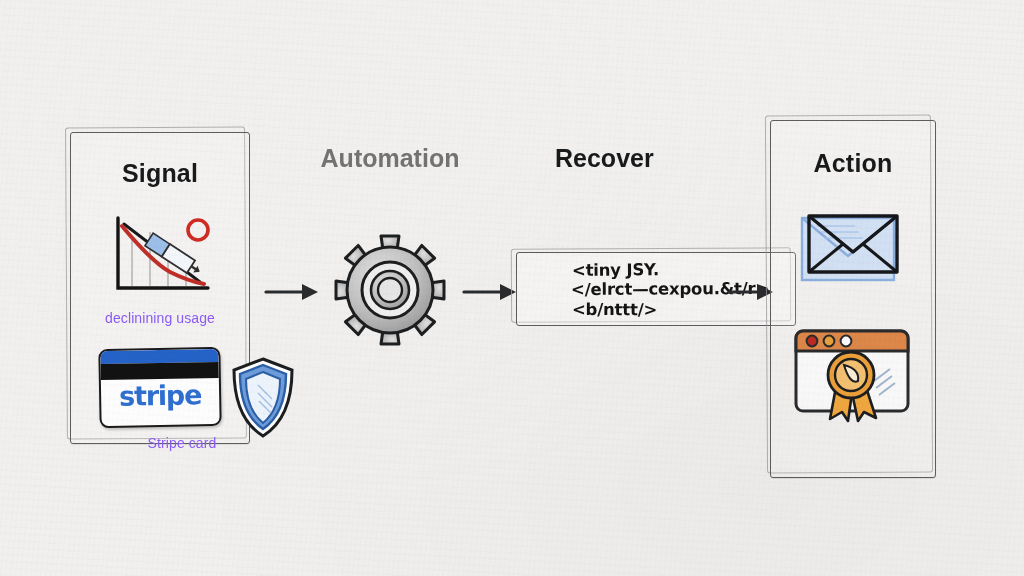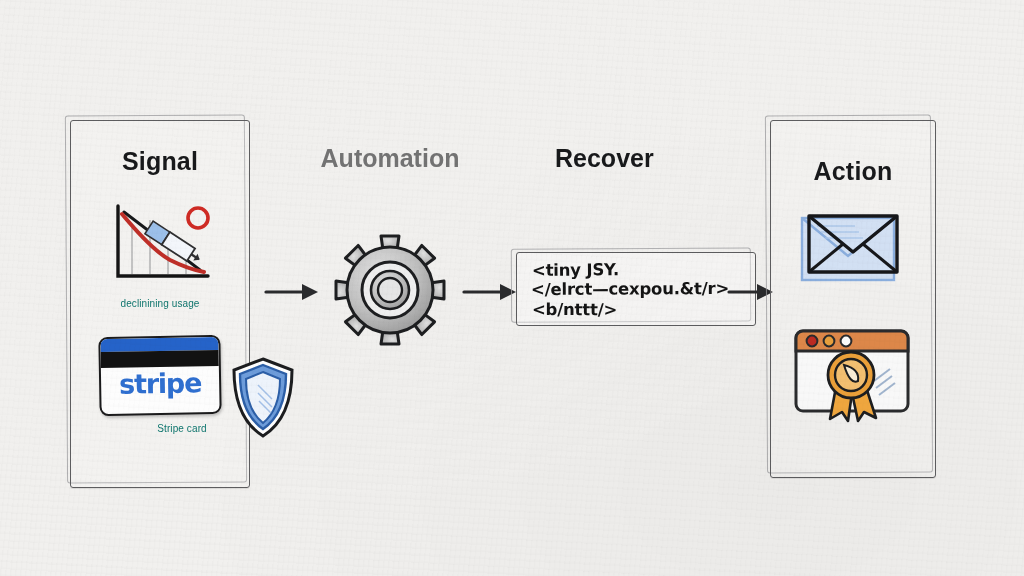--- a/index.html
+++ b/index.html
@@ -36,21 +36,21 @@
     box-shadow:0 1px 0 rgba(0,0,0,.08);
     background:rgba(255,255,255,0.14);
   }
   .panel-body{position:absolute;inset:0;display:flex;flex-direction:column;align-items:center;}
 
   .col-title{
     position:absolute;width:100%;text-align:center;
     font-size:25px;font-weight:700;color:#18191b;letter-spacing:.2px;
   }
   .item-label{
-    font-size:10px;color:#0f766e;text-align:center;letter-spacing:.1px;
+    font-size:14px;color:#8b5cf6;text-align:center;letter-spacing:.1px;
   }
 
   
   .arrow{position:absolute;}
 
   
   #code-box{position:absolute;}
   #code-box .cb-outer,#code-box .cb-inner{position:absolute;inset:0;border-radius:3px;}
   #code-box .cb-outer{border:1.3px solid #a3a3a5;transform:rotate(-0.3deg) translate(-5px,-4px);opacity:.8;}
   #code-box .cb-inner{border:1.7px solid #5c5c5e;background:rgba(255,255,255,0.35);}
@@ -78,21 +78,21 @@
   }
   .shield-wrap{position:absolute;}
 </style>
 </head>
 <body>
 
 <div id="paper-texture"></div>
 
 <div id="stage">
 
-  <div class="panel" style="left:70px;top:120px;width:180px;height:368px;">
+  <div class="panel" style="left:70px;top:132px;width:180px;height:312px;">
     <div class="frame-outer"></div>
     <div class="frame-inner"></div>
     <div class="panel-body">
 
       <div class="col-title" style="top:27px;">Signal</div>
 
       <div style="position:absolute;left:50%;top:78px;transform:translateX(-50%);">
         <svg width="120" height="92" viewBox="0 0 120 92">
 
           <path d="M18,8 L18,78 L108,78" fill="none" stroke="#141414" stroke-width="3.4" stroke-linecap="round"></path>
@@ -191,21 +191,21 @@
     <svg width="58" height="24" viewBox="0 0 58 24">
       <path d="M2,12 L42,12" stroke="#2a2b2d" stroke-width="3.2" stroke-linecap="round"></path>
       <path d="M38,4 L54,12 L38,20 Z" fill="#2a2b2d"></path>
     </svg>
   </div>
 
   <div style="position:absolute;left:555px;top:144px;width:160px;">
     <div style="text-align:left;font-size:25px;font-weight:700;color:#18191b;">Recover</div>
   </div>
 
-  <div id="code-box" style="left:516px;top:252px;width:240px;height:74px;">
+  <div id="code-box" style="left:516px;top:252px;width:240px;height:74px;padding-left:40px;">
     <div class="cb-outer"></div>
     <div class="cb-inner"></div>
     <div class="code-lines">
       <div class="code-line cl1">&lt;tiny JSY.</div>
       <div class="code-line cl2">&lt;/elrct—cexpou.&amp;t/r&gt;</div>
       <div class="code-line cl3">&lt;b/nttt/&gt;</div>
     </div>
   </div>
 
   <div class="arrow" style="left:727px;top:280px;">
@@ -213,21 +213,21 @@
       <path d="M2,12 L34,12" stroke="#2a2b2d" stroke-width="3.2" stroke-linecap="round"></path>
       <path d="M30,4 L46,12 L30,20 Z" fill="#2a2b2d"></path>
     </svg>
   </div>
 
   <div class="panel" style="left:770px;top:120px;width:166px;height:358px;">
     <div class="frame-outer"></div>
     <div class="frame-inner"></div>
     <div class="panel-body">
 
-      <div class="col-title" style="top:37px;">Action</div>
+      <div class="col-title" style="top:29px;">Action</div>
 
       <div style="position:absolute;left:50%;top:76px;transform:translateX(-50%);">
         <svg width="112" height="90" viewBox="0 0 112 90">
 
           <g transform="translate(-5,4)" opacity=".85">
             <rect x="10" y="18" width="92" height="62" fill="#cfe0f6" stroke="#7ba5de" stroke-width="2.4"></rect>
             <path d="M10,18 L56,56 L102,18" fill="none" stroke="#7ba5de" stroke-width="2.4"></path>
           </g>
           <g stroke="#a9c6ea" stroke-width="1.4" opacity=".85">
             <line x1="20" y1="30" x2="58" y2="30"></line>

